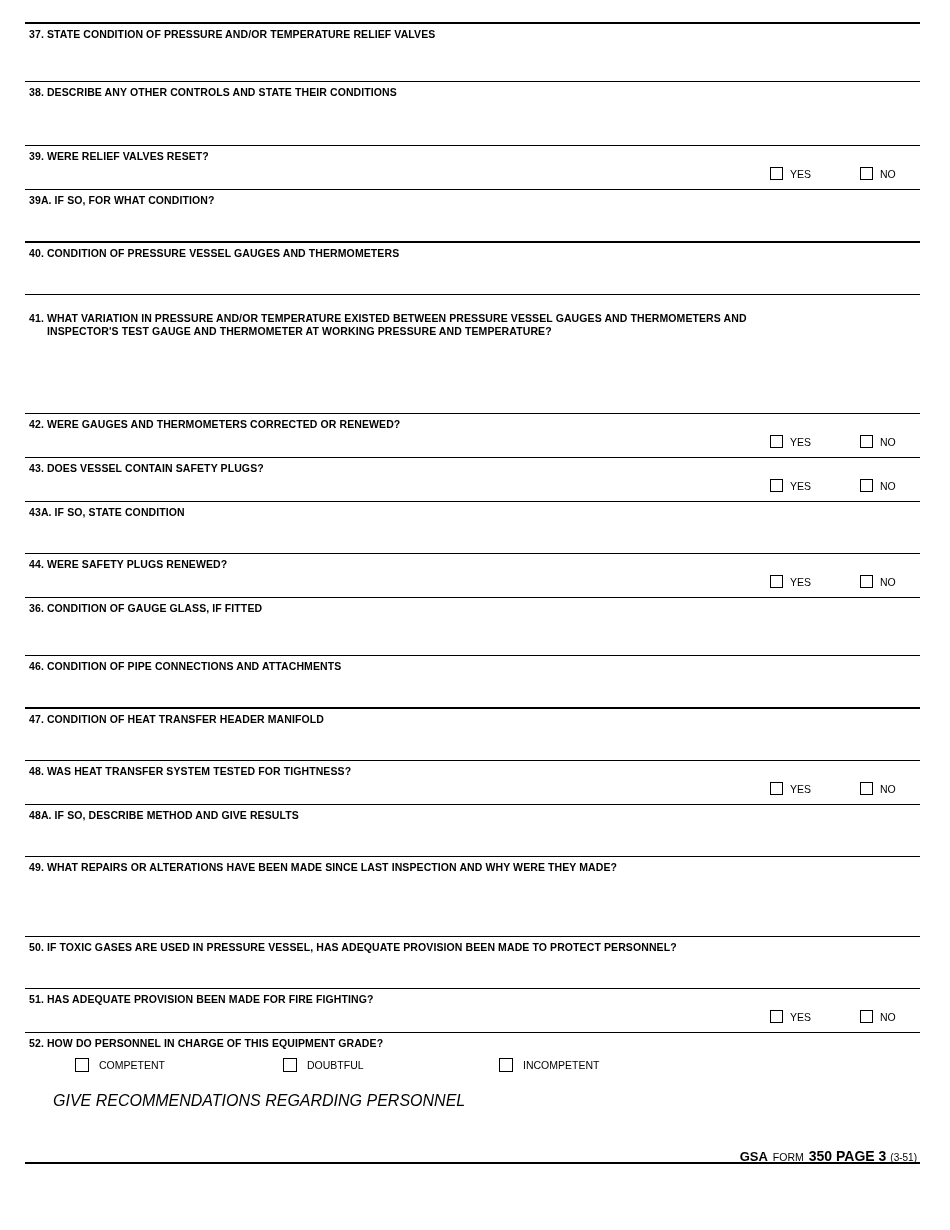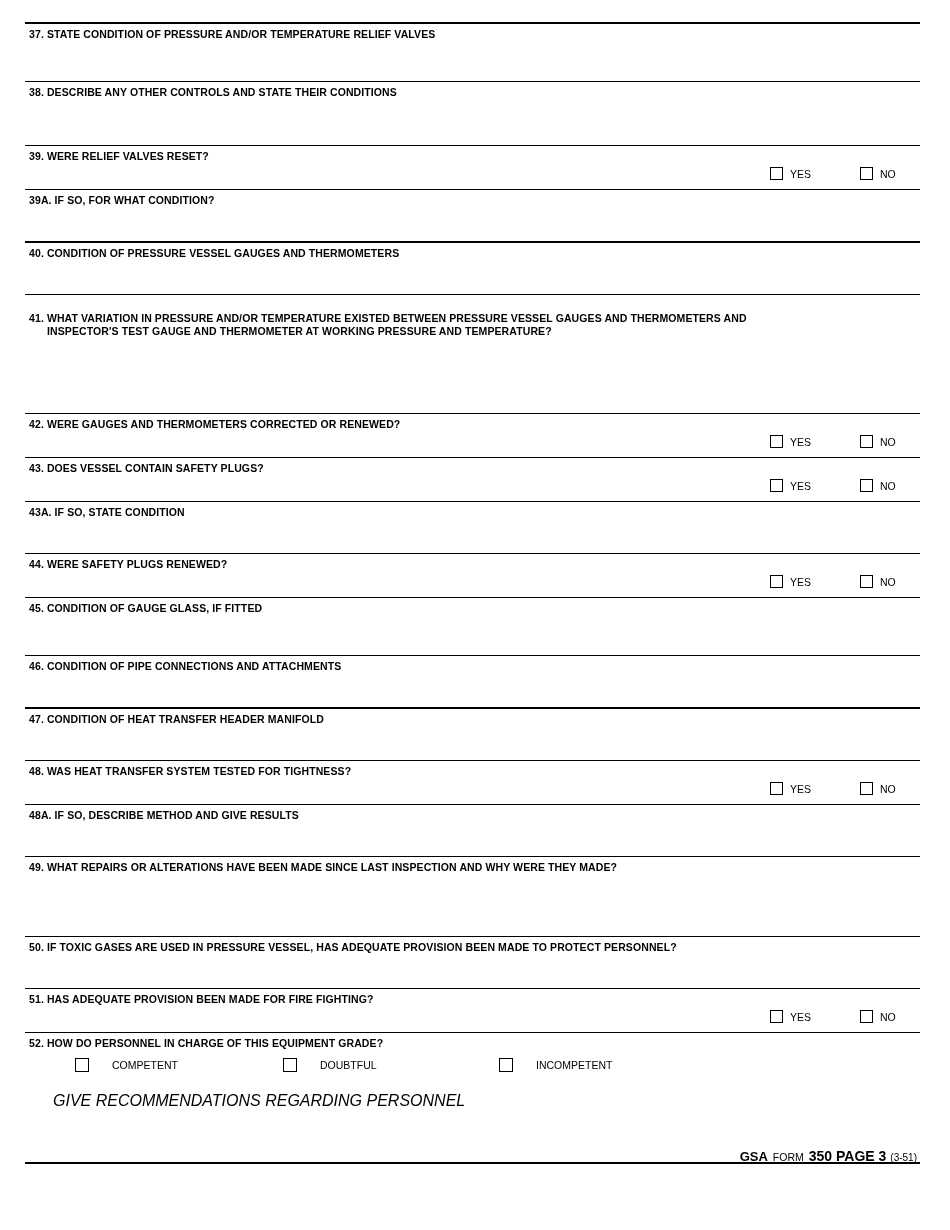--- a/index.html
+++ b/index.html
@@ -89,21 +89,21 @@
   .grade-row {
     position: relative;
     height: 30px;
     margin-top: 8px;
   }
   .grade-opt {
     position: absolute;
     top: 0;
     display: flex;
     align-items: center;
-    gap: 23px;
+    gap: 10px;
     font-size: 10.5px;
   }
   .grade-opt.o1 { left: 50px; }
   .grade-opt.o2 { left: 258px; }
   .grade-opt.o3 { left: 458px; margin-left: 16px; }
   .rec-text {
     font-size: 16px;
     padding-left: 28px;
     padding-top: 4px;
     font-style: italic;
@@ -232,21 +232,21 @@
         </div>
         <div class="yn no">
           <span class="chk"></span>
           <span>NO</span>
         </div>
       </div>
     </div>
     <div class="rule-thin"></div>
 
     <div class="block">
-      <div class="q-label">45. CONDITION OF GAUGE GLASS, IF FITTED</div>
+      <div class="q-label">36. CONDITION OF GAUGE GLASS, IF FITTED</div>
       <div class="spacer-40"></div>
     </div>
     <div class="rule-thin"></div>
 
     <div class="block">
       <div class="q-label">46. CONDITION OF PIPE CONNECTIONS AND ATTACHMENTS</div>
       <div class="spacer-34"></div>
     </div>
     <div class="rule-thick"></div>
 

